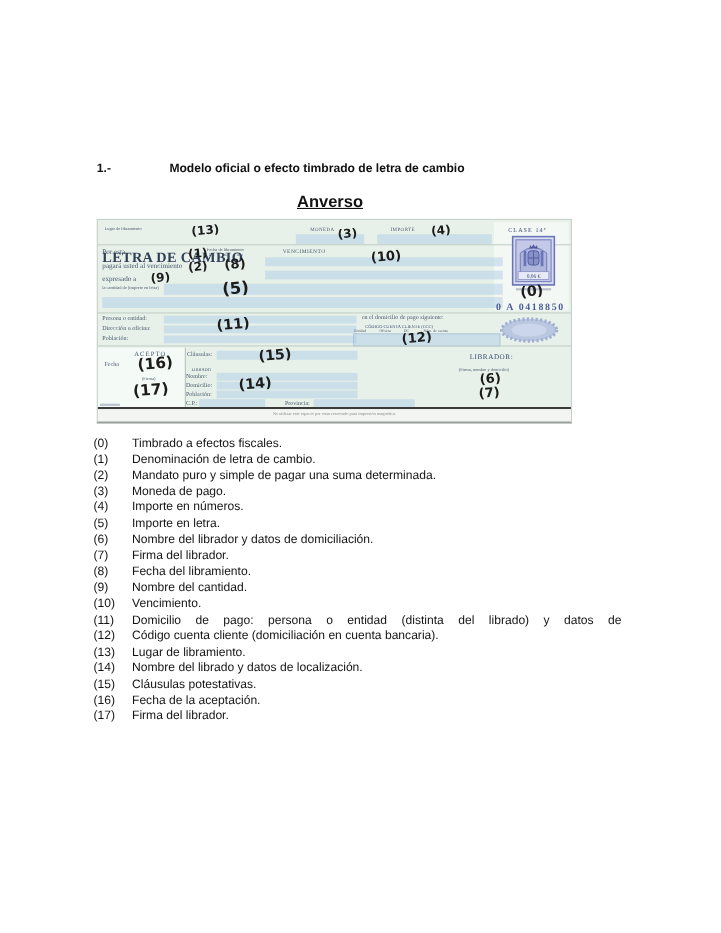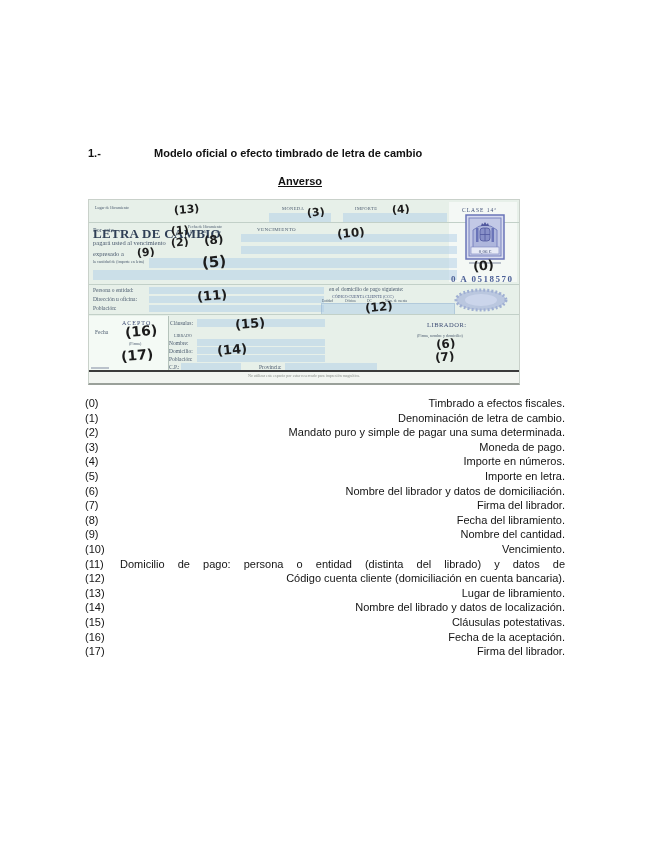--- a/index.html
+++ b/index.html
@@ -4,25 +4,25 @@
 <style>
   html,body{margin:0;padding:0;background:#ffffff;}
   .page{position:relative;width:655px;height:848px;background:#ffffff;overflow:hidden;
         font-family:"Liberation Sans",sans-serif;color:#111;}
   
   .doc-title{position:absolute;left:0;top:99px;width:600px;text-align:center;
              font-size:11px;font-weight:bold;letter-spacing:.2px;}
   .sec-num{position:absolute;left:88px;top:147px;font-size:11px;font-weight:bold;}
   .sec-head{position:absolute;left:122px;top:147px;font-size:11px;font-weight:bold;padding-left:32px;}
   .sub-head{position:absolute;left:0;top:175px;width:600px;text-align:center;
-            font-size:11px;font-weight:bold;text-decoration:underline;}
+            font-size:15px;font-weight:bold;text-decoration:underline;}
   .legend{position:absolute;left:85px;top:396px;width:480px;font-size:11px;line-height:14.6px;color:#141414;}
   .li{display:flex;}
   .li .num{width:35px;flex:none;}
-  .li .txt{flex:1;text-align:right;}
+  .li .txt{flex:1;}
   .li .txt.justify{text-align:justify;text-align-last:justify;}
   
   .bill{position:absolute;left:88px;top:199px;width:430px;height:183px;
         background:#e7f0e9;border:1px solid #c9d1ca;border-bottom:2px solid #9aa09a;
         font-family:"Liberation Serif",serif;color:#4a5a6e;}
   .bill *{position:absolute;}
   .strip{background:rgba(176,206,231,.5);}
   .whitebox{background:rgba(255,255,255,.55);}
   .hline{height:1px;background:#c2d0c8;left:0;width:430px;}
   .darkline{left:0;top:170px;width:430px;height:2px;background:#3b3b3b;}
@@ -153,21 +153,21 @@
     <span class="fl l-clausulas">Cláusulas:</span>
     <span class="fl l-librado">LIBRADO</span>
     <span class="fl l-nombre">Nombre:</span>
     <span class="fl l-domicilio">Domicilio:</span>
     <span class="fl l-poblacion2">Población:</span>
     <span class="fl l-cp">C.P.:</span>
     <span class="fl l-provincia">Provincia:</span>
     <span class="fl l-librador">LIBRADOR:</span>
     <span class="fl l-firmand">(Firma, nombre y domicilio)</span>
     <span class="fl l-magnetic">No utilizar este espacio por estar reservado para impresión magnética.</span>
-    <span class="fl l-serial">0 A 0518570</span>
+    <span class="fl l-serial">0 A 0418850</span>
     <div class="bar" style="left:2px;top:167px;width:18px;"></div>
     <div class="bar" style="left:380px;top:62px;width:32px;"></div>
 
     <svg class="stamp" viewBox="0 0 40 46">
       <rect x="1" y="1" width="38" height="44" fill="#d8dcf0" stroke="#6a74b8" stroke-width="1.5"></rect>
       <rect x="4" y="4" width="32" height="38" fill="#c3c9e6" stroke="#7a84c0" stroke-width="1"></rect>
       <path d="M8 38 L8 16 Q20 6 32 16 L32 38 Z" fill="#aeb6dc" stroke="#6a74b8" stroke-width="0.8"></path>
       <g>
         <path d="M16 12 L24 12 L23 9 L21.5 10.5 L20 8 L18.5 10.5 L17 9 Z" fill="#51589e"></path>
         <rect x="15" y="14" width="10" height="13" rx="3" fill="#8890c8" stroke="#51589e" stroke-width="0.8"></rect>

